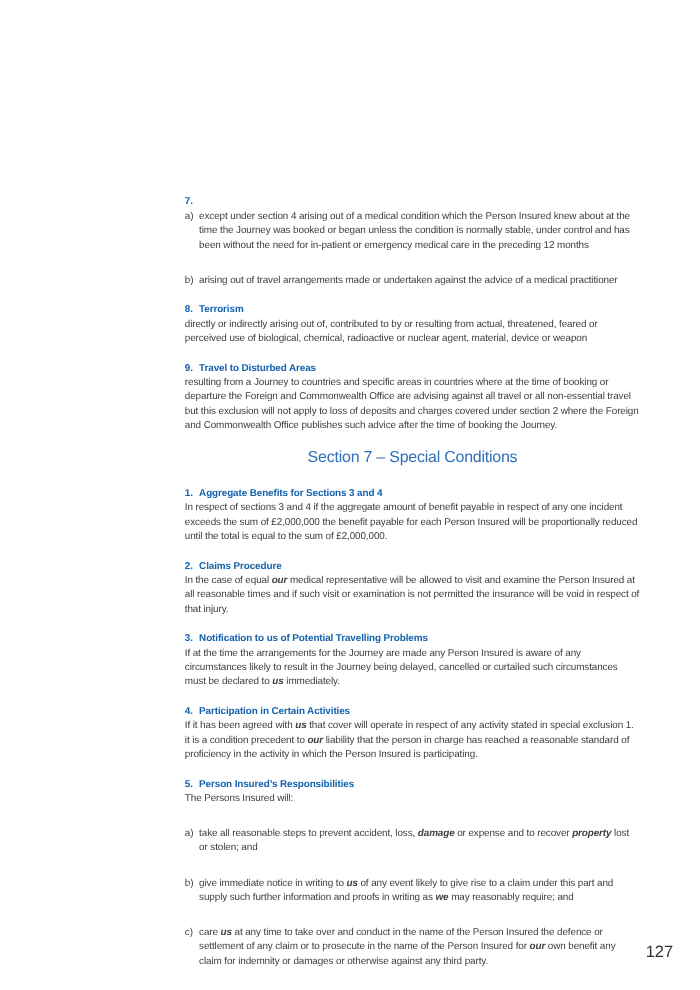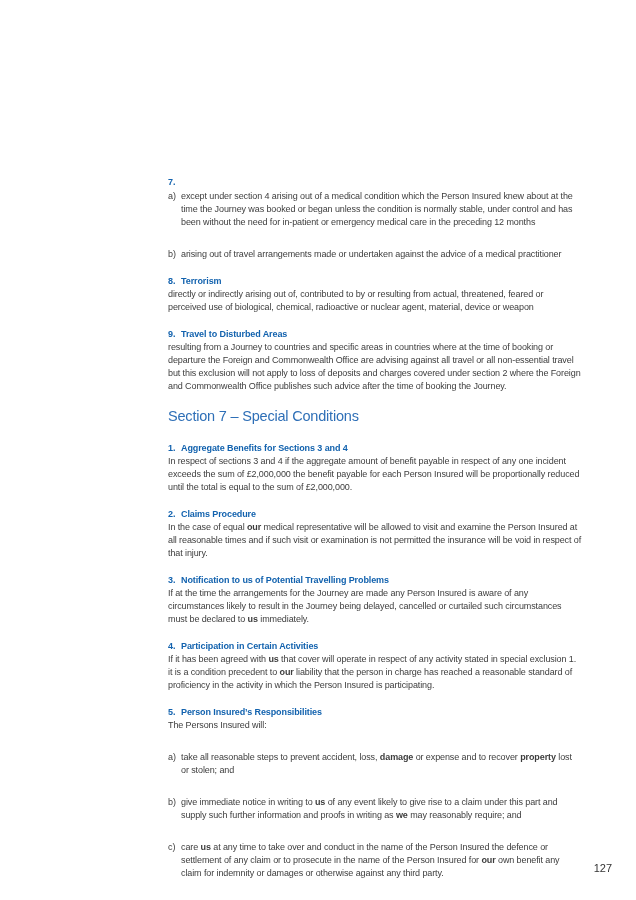--- a/index.html
+++ b/index.html
@@ -38,26 +38,27 @@
   }
   .li.first{margin-top:1px;}
   .li .marker{flex:none;width:13px;}
   .li .t{flex:1;}
   .section-title{
     font-size:14.5px;line-height:18px;
     font-weight:normal;
     color:#2e6fb7;
     margin:13px 0 17px 0;
     letter-spacing:-0.2px;
+    text-align:center;
   }
-  .bold{font-weight:bold;}
+  .bold{font-weight:bold;font-style:italic;}
   .pagenum{
     position:absolute;
     right:24px;bottom:26px;
-    font-size:11px;color:#333333;
+    font-size:15px;color:#333333;
   }
 </style>
 </head>
 <body>
 
 <div class="page">
   <div class="content">
 
     <div class="block">
       <div class="subhead">

